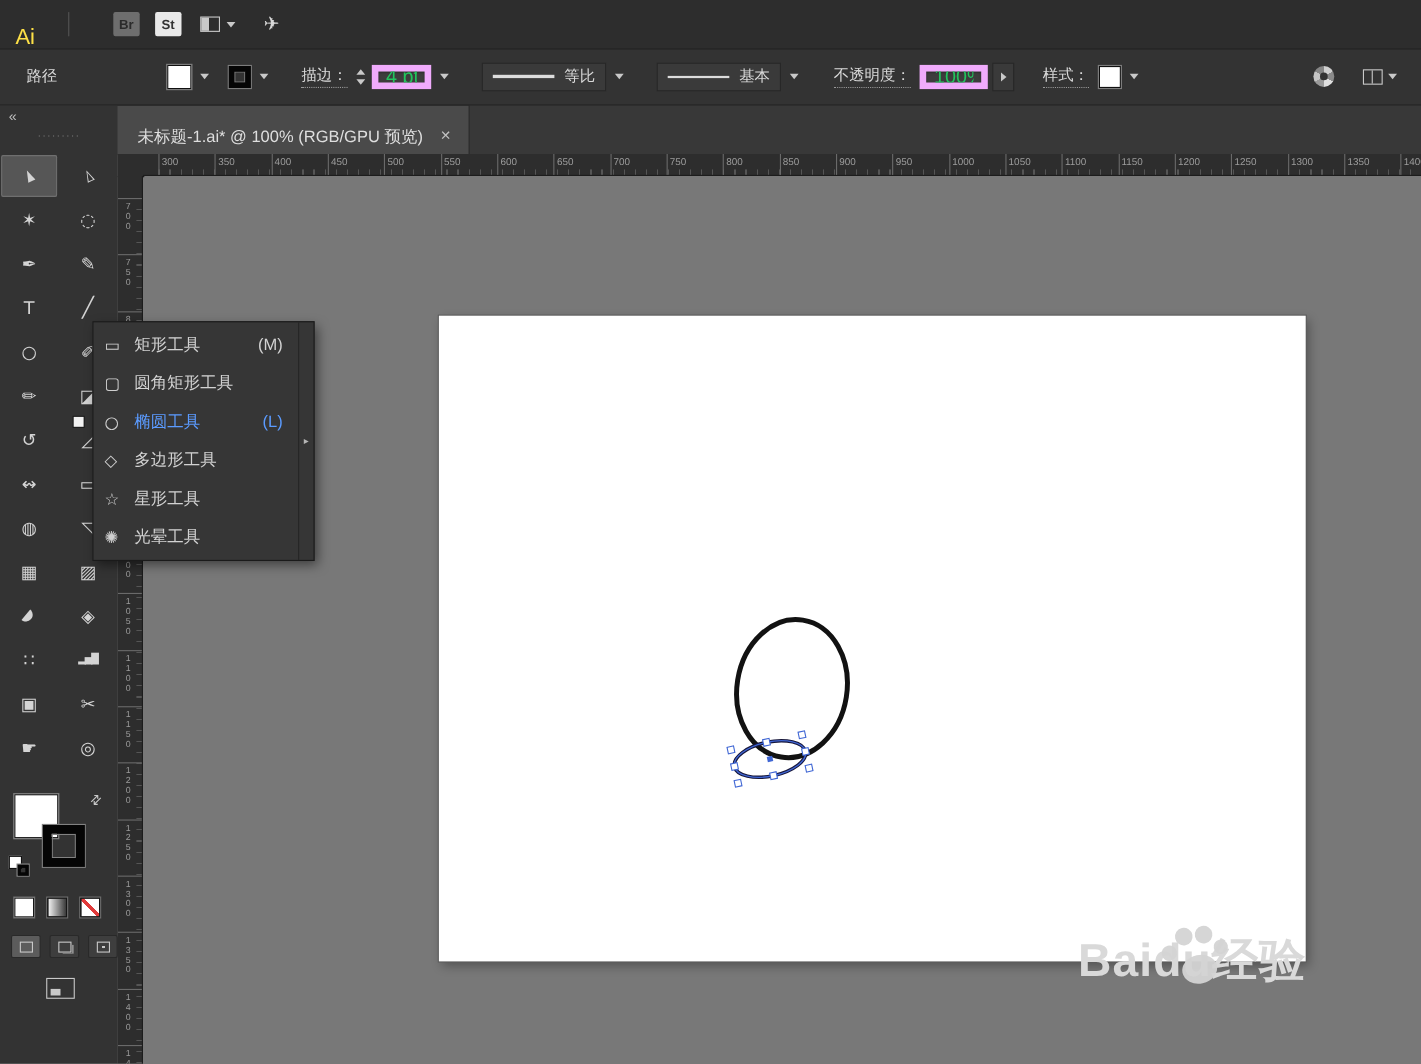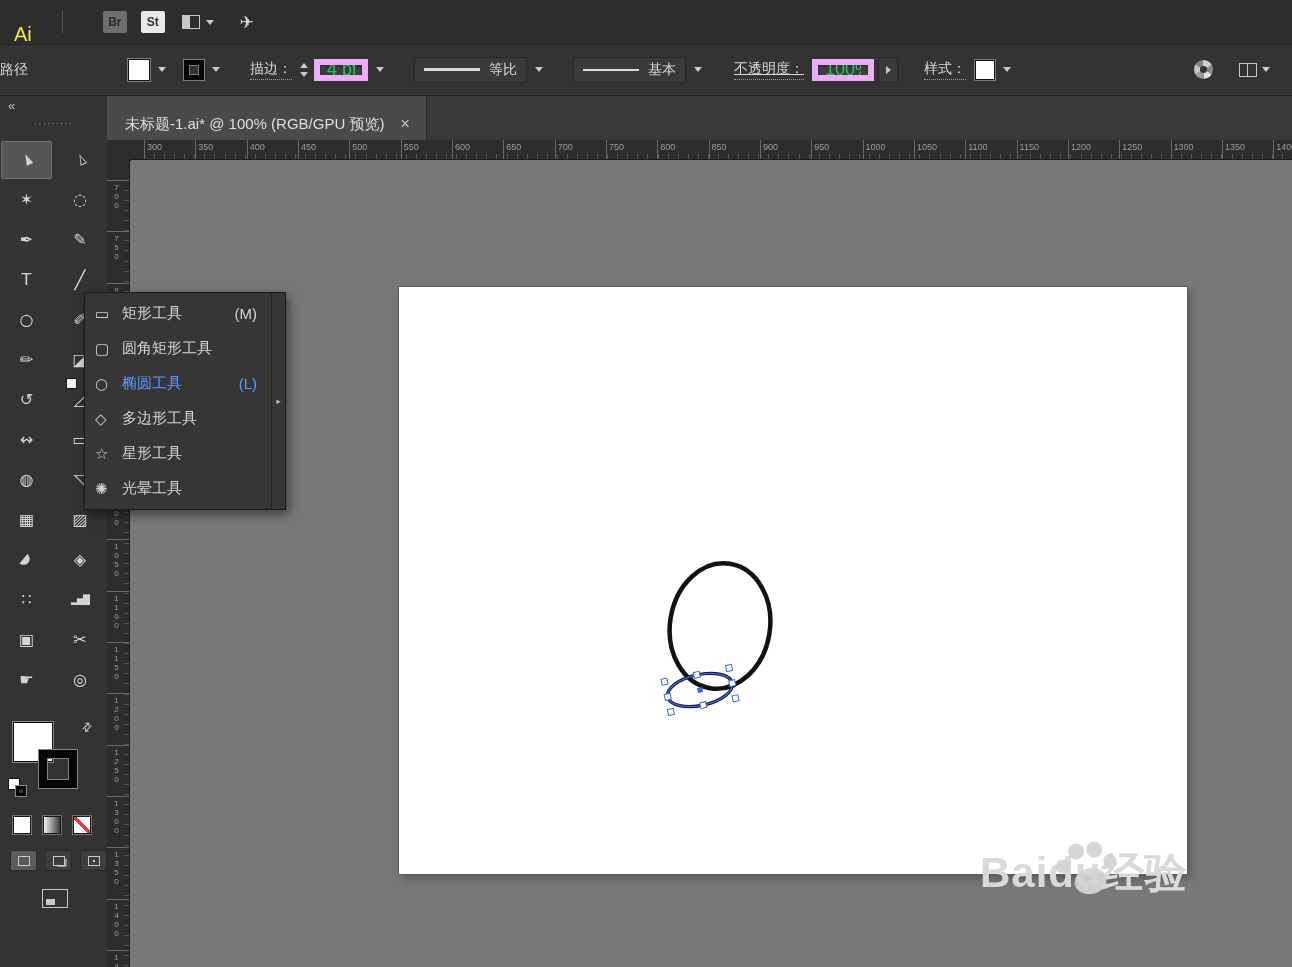--- a/index.html
+++ b/index.html
@@ -24,21 +24,21 @@
   .ws-icon::after{content:"";position:absolute;left:0;top:0;bottom:0;width:7px;background:#c9c9c9;}
   .share-icon{margin-left:16px;font-size:17px;color:#d9d9d9;font-family:"DejaVu Sans",sans-serif;}
   .chev{width:0;height:0;border-left:4px solid transparent;border-right:4px solid transparent;
         border-top:5px solid #c9c9c9;}
   .chev-up{width:0;height:0;border-left:4px solid transparent;border-right:4px solid transparent;
         border-bottom:5px solid #c9c9c9;}
 
   
   .controlbar{position:absolute;top:44px;left:0;right:0;height:52px;background:#333;
               border-bottom:1px solid #202020;display:flex;align-items:center;
-              color:#d9d9d9;font-size:14px;box-sizing:border-box;z-index:45;}
+              color:#d9d9d9;font-size:14px;padding-left:24px;box-sizing:border-box;z-index:45;}
   .cb-group{display:flex;align-items:center;}
   .link-label{border-bottom:1px dotted #9a9a9a;padding-bottom:1px;white-space:nowrap;}
   .cb-fill{width:20px;height:20px;background:#fff;border:1px solid #101010;box-shadow:0 0 0 1px #7c7c7c;}
   .cb-strokeind{width:20px;height:20px;box-sizing:border-box;border:5px solid #050505;
                 box-shadow:0 0 0 1px #7c7c7c, inset 0 0 0 1px #7c7c7c;}
   .chev-btn{width:16px;height:22px;display:flex;align-items:center;justify-content:center;margin-left:4px;}
   .stepper{display:flex;flex-direction:column;gap:4px;margin:0 6px 0 8px;}
   .field{background:#3d3d3d;border:6px solid #f0abfc;box-shadow:inset 0 1px 2px rgba(0,0,0,.35);
          color:#22c55e;font-size:18px;height:22px;padding:0 7px;box-sizing:border-box;
          font-family:"Liberation Sans","DejaVu Sans",sans-serif;}
@@ -214,21 +214,21 @@
     <div class="cb-group" style="margin-left:26px;">
       <span class="dd-box">
         <span class="pline thin"></span>
         <span>基本</span>
       </span>
       <span class="chev-btn">
           <span class="chev"></span>
         </span>
     </div>
 
-    <div class="cb-group" style="margin-left:28px;text-decoration:underline;">
+    <div class="cb-group" style="margin-left:28px;">
       <span class="link-label">不透明度：</span>
       <input class="field" style="width: 62px; margin-left: 8px;" value="100%">
       <span class="gt-btn">
           <span class="gt-tri"></span>
         </span>
     </div>
 
     <div class="cb-group" style="margin-left:26px;">
       <span class="link-label">样式：</span>
       <span class="style-swatch"></span>

